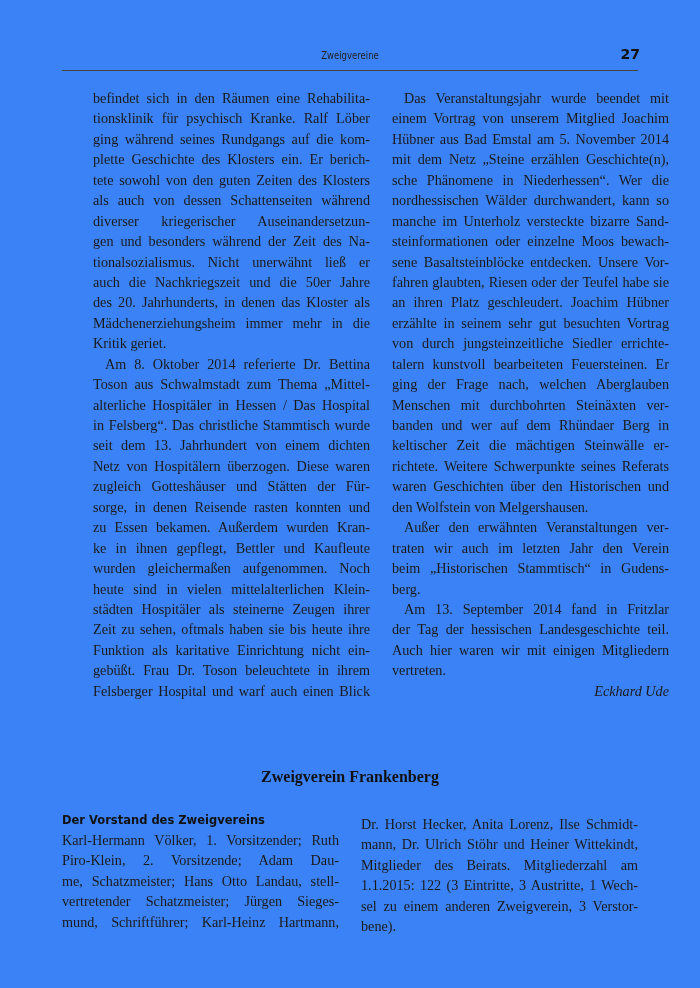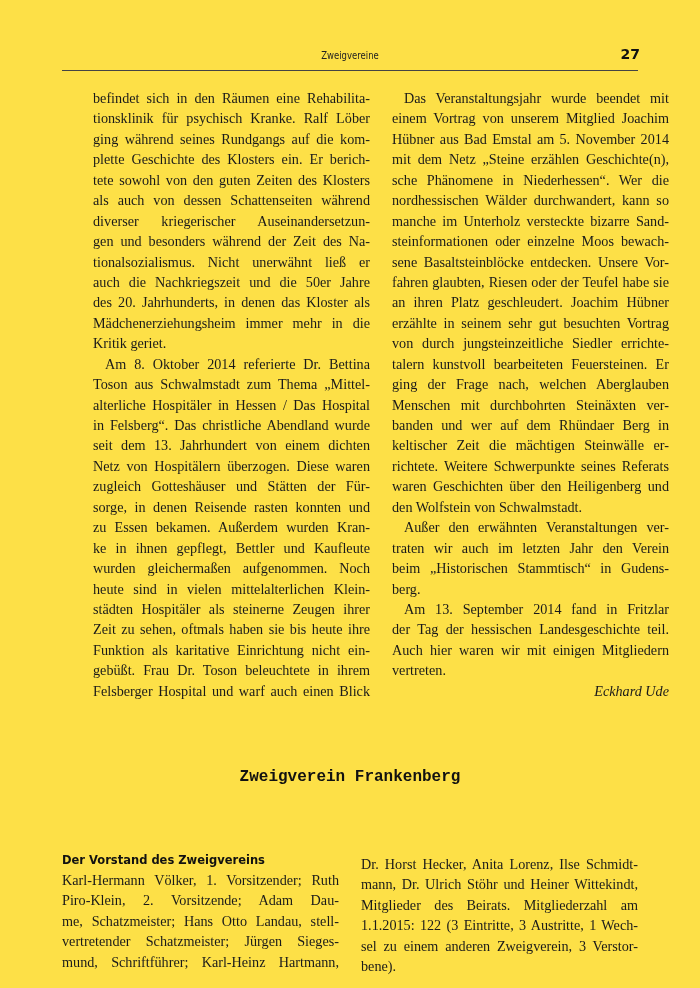--- a/index.html
+++ b/index.html
@@ -1,17 +1,17 @@
 <!DOCTYPE html>
 <html><head>
 <meta charset="utf-8">
 <style>
   html, body { margin: 0; padding: 0; background: #ffffff; }
   body { width: 700px; height: 988px; position: relative; overflow: hidden; }
-  .page { position: absolute; left: 0; top: 0; width: 700px; height: 988px; background: #fde047; }
+  .page { position: absolute; left: 0; top: 0; width: 700px; height: 988px; background: #3b82f6; }
   .running-head {
     position: absolute; left: 0; width: 700px; top: 50px; text-align: center;
     font-family: "DejaVu Sans", sans-serif; font-size: 10px; color: #222;
     transform: scaleX(0.85);
   }
   .page-num {
     position: absolute; right: 60px; top: 46px;
     font-family: "DejaVu Sans", sans-serif; font-size: 14px; color: #111; font-weight: 600;
   }
   .rule { position: absolute; left: 62px; width: 576px; top: 70px; height: 1px; background: #444; }
@@ -21,23 +21,23 @@
   .ln {
     display: block; height: 20.45px; line-height: 20.45px;
     font-family: "Liberation Serif", serif; font-size: 14.2px; color: #1a1a1a;
     white-space: nowrap; text-align: justify; text-align-last: justify;
   }
   .ln.last { text-align-last: left; }
   .ln.indent { text-indent: 12px; }
   .ln.sig { text-align: center; text-align-last: right; font-style: italic; }
   .section-title {
     position: absolute; left: 0; width: 700px; top: 768px; text-align: center;
-    font-family: Liberation Mono, monospace; font-size: 16px; font-weight: 600; color: #111;
+    font-family: Liberation Serif, serif; font-size: 16px; font-weight: 600; color: #111;
   }
-  .col2 { position: absolute; top: 810px; width: 277px; margin-top: 40px; }
+  .col2 { position: absolute; top: 810px; width: 277px; }
   .col2.left { left: 62px; }
   .col2.right { left: 361px; top: 814px; }
   .subhead {
     display: block; height: 20px; line-height: 20px;
     font-family: "DejaVu Sans", sans-serif; font-size: 11.5px; font-weight: 600; color: #111;
   }
 </style>
 </head>
 <body>
 
@@ -56,21 +56,21 @@
       <span class="ln">diverser kriegerischer Auseinandersetzun-</span>
       <span class="ln">gen und besonders während der Zeit des Na-</span>
       <span class="ln">tionalsozialismus. Nicht unerwähnt ließ er</span>
       <span class="ln">auch die Nachkriegszeit und die 50er Jahre</span>
       <span class="ln">des 20. Jahrhunderts, in denen das Kloster als</span>
       <span class="ln">Mädchenerziehungsheim immer mehr in die</span>
       <span class="ln last">Kritik geriet.</span>
       <span class="ln indent">Am 8. Oktober 2014 referierte Dr. Bettina</span>
       <span class="ln">Toson aus Schwalmstadt zum Thema „Mittel-</span>
       <span class="ln">alterliche Hospitäler in Hessen / Das Hospital</span>
-      <span class="ln">in Felsberg“. Das christliche Abendland wurde</span>
+      <span class="ln">in Felsberg“. Das christliche Stammtisch wurde</span>
       <span class="ln">seit dem 13. Jahrhundert von einem dichten</span>
       <span class="ln">Netz von Hospitälern überzogen. Diese waren</span>
       <span class="ln">zugleich Gotteshäuser und Stätten der Für-</span>
       <span class="ln">sorge, in denen Reisende rasten konnten und</span>
       <span class="ln">zu Essen bekamen. Außerdem wurden Kran-</span>
       <span class="ln">ke in ihnen gepflegt, Bettler und Kaufleute</span>
       <span class="ln">wurden gleichermaßen aufgenommen. Noch</span>
       <span class="ln">heute sind in vielen mittelalterlichen Klein-</span>
       <span class="ln">städten Hospitäler als steinerne Zeugen ihrer</span>
       <span class="ln">Zeit zu sehen, oftmals haben sie bis heute ihre</span>
@@ -91,22 +91,22 @@
       <span class="ln">fahren glaubten, Riesen oder der Teufel habe sie</span>
       <span class="ln">an ihren Platz geschleudert. Joachim Hübner</span>
       <span class="ln">erzählte in seinem sehr gut besuchten Vortrag</span>
       <span class="ln">von durch jungsteinzeitliche Siedler errichte-</span>
       <span class="ln">talern kunstvoll bearbeiteten Feuersteinen. Er</span>
       <span class="ln">ging der Frage nach, welchen Aberglauben</span>
       <span class="ln">Menschen mit durchbohrten Steinäxten ver-</span>
       <span class="ln">banden und wer auf dem Rhündaer Berg in</span>
       <span class="ln">keltischer Zeit die mächtigen Steinwälle er-</span>
       <span class="ln">richtete. Weitere Schwerpunkte seines Referats</span>
-      <span class="ln">waren Geschichten über den Heiligenberg und</span>
-      <span class="ln last">den Wolfstein von Schwalmstadt.</span>
+      <span class="ln">waren Geschichten über den Historischen und</span>
+      <span class="ln last">den Wolfstein von Melgershausen.</span>
       <span class="ln indent">Außer den erwähnten Veranstaltungen ver-</span>
       <span class="ln">traten wir auch im letzten Jahr den Verein</span>
       <span class="ln">beim „Historischen Stammtisch“ in Gudens-</span>
       <span class="ln last">berg.</span>
       <span class="ln indent">Am 13. September 2014 fand in Fritzlar</span>
       <span class="ln">der Tag der hessischen Landesgeschichte teil.</span>
       <span class="ln">Auch hier waren wir mit einigen Mitgliedern</span>
       <span class="ln last">vertreten.</span>
       <span class="ln sig">Eckhard Ude</span>
     </div>

